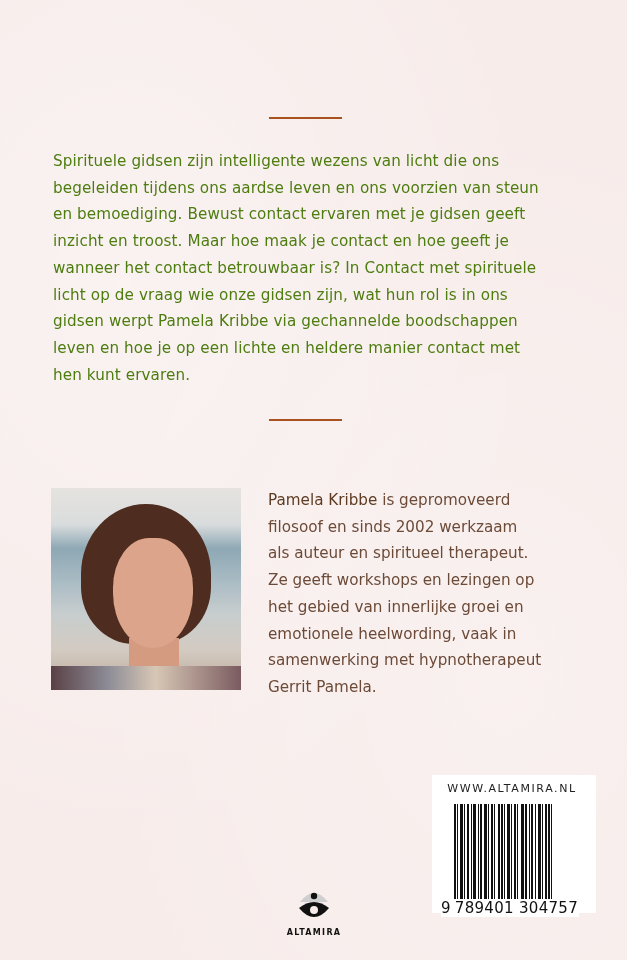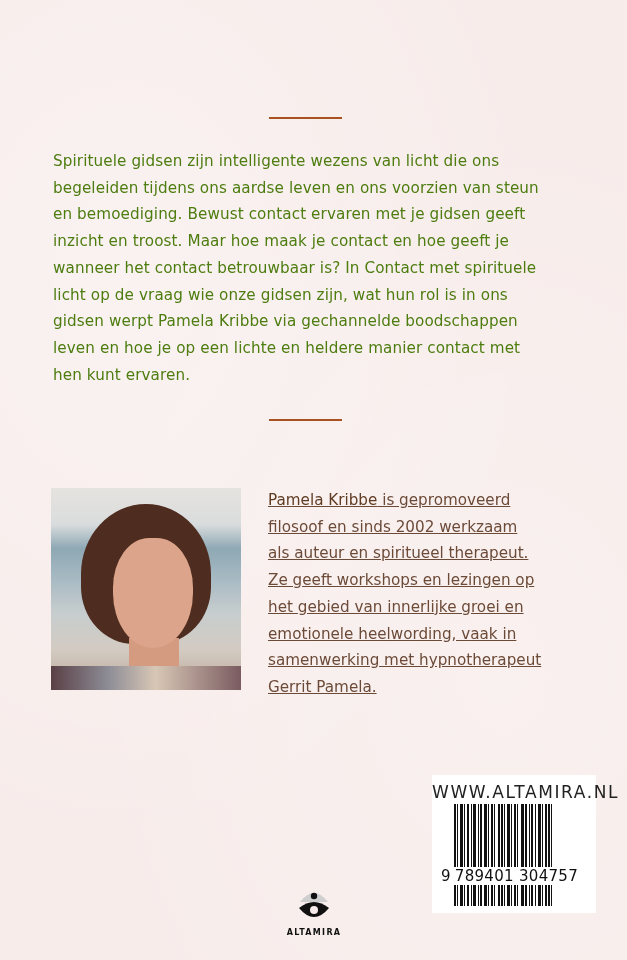--- a/index.html
+++ b/index.html
@@ -43,37 +43,37 @@
       background: #d49b80;
     }
     .photo .shirt {
       position: absolute; left: 0px; top: 178px; width: 190px; height: 30px;
       background: linear-gradient(to right, #5a4046 0%, #8d8c96 30%, #d8c7b5 55%, #7a5b60 100%);
     }
     .bio {
       position: absolute; left: 268px; top: 487px; width: 340px;
       color: #6c4a38; font-size: 15.2px; line-height: 26.7px;
     }
-    .bio .line { display: block; white-space: nowrap; text-decoration: underline; }
+    .bio .line { display: block; white-space: nowrap; }
     .bio .author { color: #5e3b22; }
     .barcode-box {
       position: absolute; left: 432px; top: 775px; width: 164px; height: 138px;
       background: #ffffff;
     }
     .barcode-url {
       position: absolute; left: 0; top: 7px; width: 160px; text-align: center;
-      font-size: 17px; letter-spacing: 1.6px; color: #222;
+      font-size: 11px; letter-spacing: 1.6px; color: #222;
     }
     .bars {
       position: absolute; left: 22px; top: 29px; width: 124px; height: 102px;
       display: flex; align-items: stretch;
     }
     .bars span { display: block; background: #111; }
     .isbn {
-      position: absolute; left: 9px; top: 92px; font-size: 15px; color: #111;
+      position: absolute; left: 9px; top: 124px; font-size: 15px; color: #111;
       font-family: "DejaVu Sans", sans-serif; letter-spacing: 0.3px;
       background: transparent;
     }
     .isbn .d1 { background: #fff; padding: 0 3px 0 0; }
     .isbn .rest { background: #fff; padding: 0 1px; }
     .logo {
       position: absolute; left: 284px; top: 886px; width: 60px; height: 50px;
     }
     .logo-text {
       position: absolute; left: 0; top: 42px; width: 60px; text-align: center;

